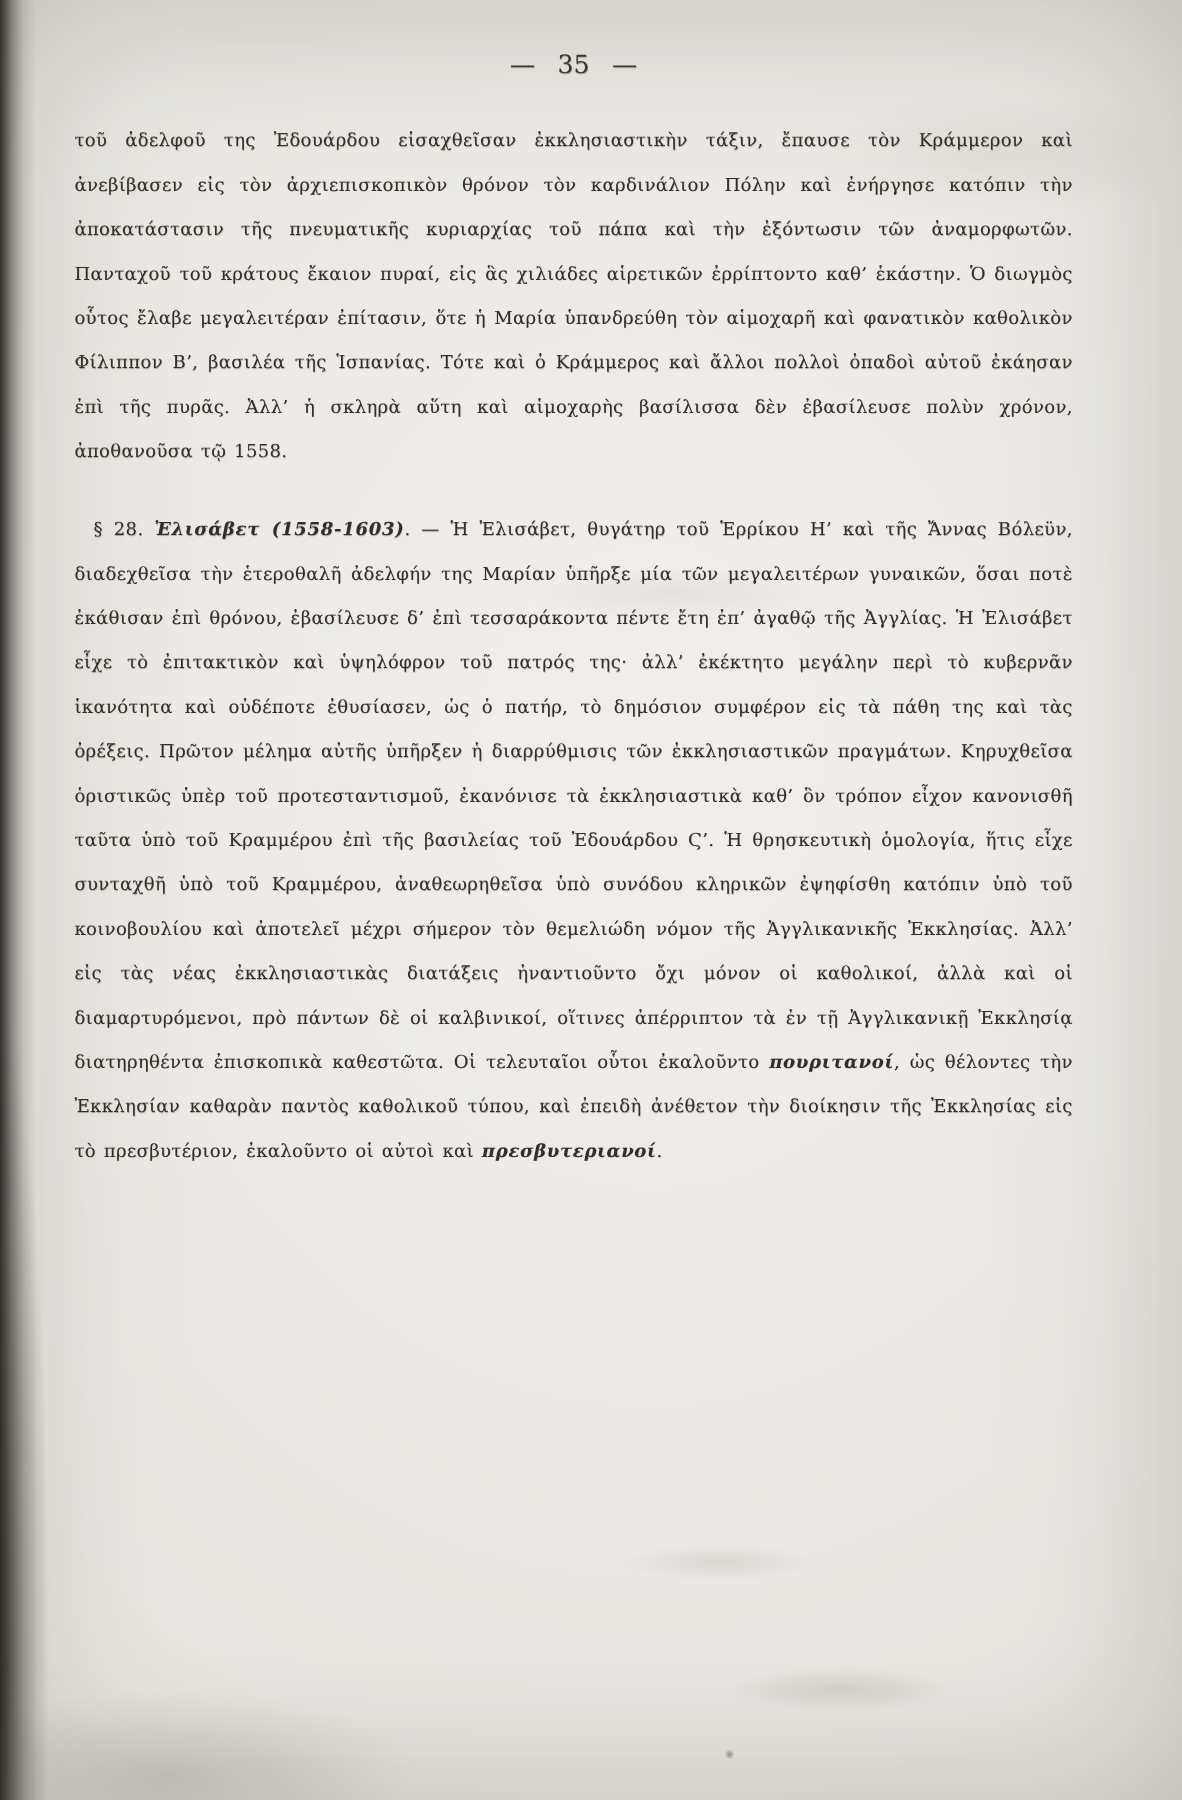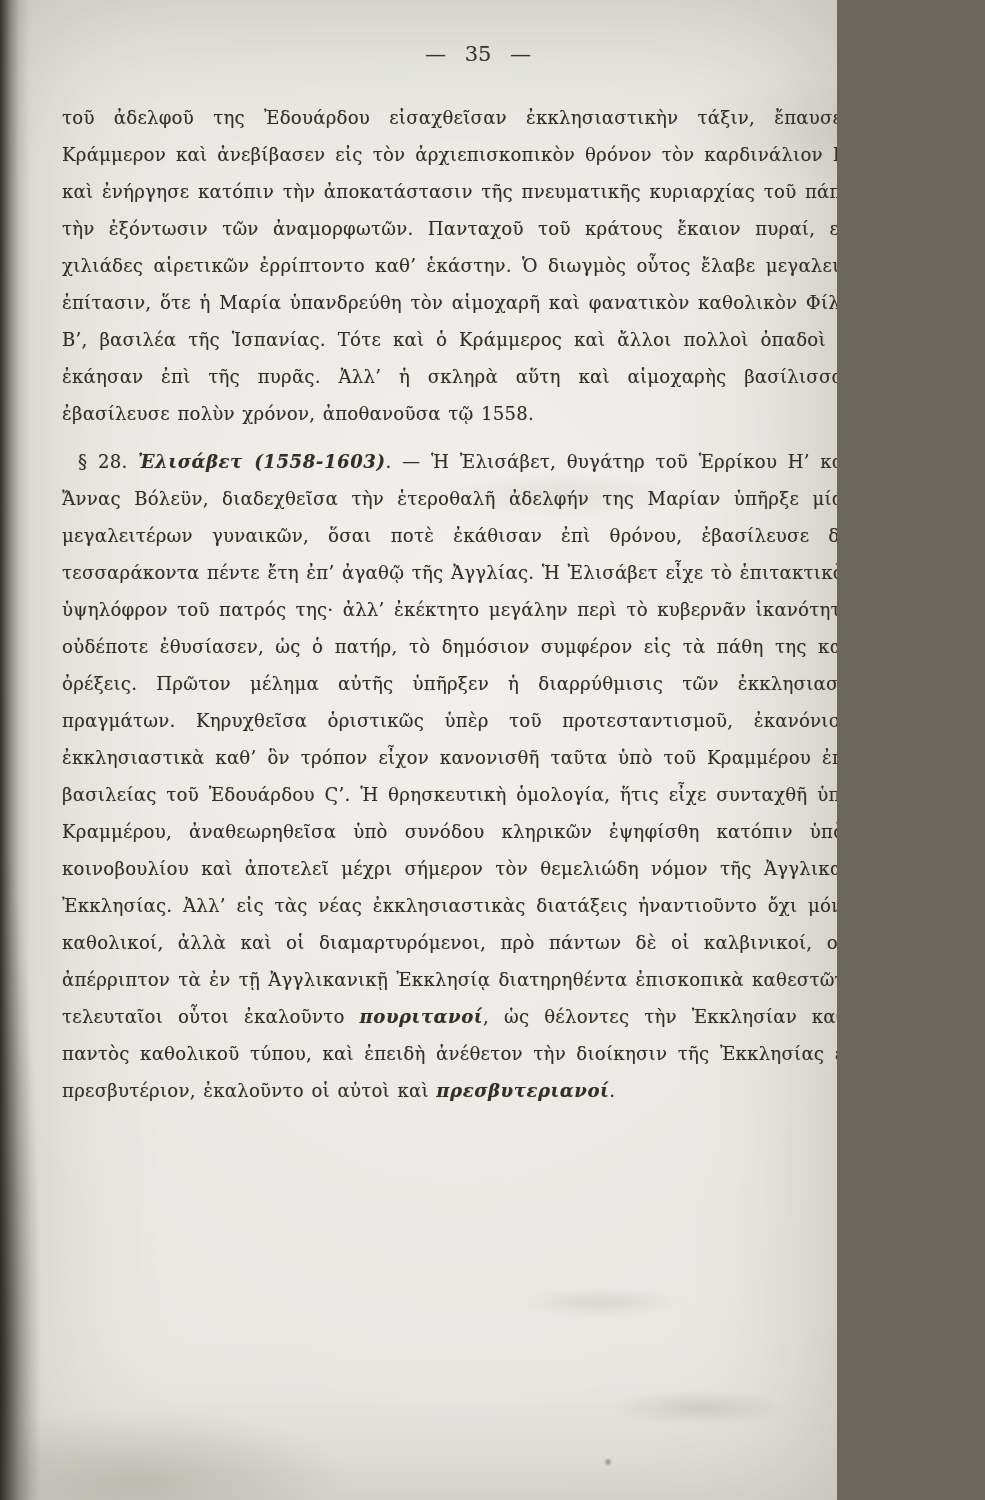--- a/index.html
+++ b/index.html
@@ -3,21 +3,21 @@
   <meta charset="utf-8">
   <style>
     * { margin: 0; padding: 0; box-sizing: border-box; }
     html, body {
       width: 985px; height: 1500px;
       background: #6b675f;
       font-family: "DejaVu Serif", "Liberation Serif", serif;
     }
     .page {
       position: relative;
-      width: 837px; height: 1500px;
+      width: 985px; height: 1500px;
       overflow: hidden;
       color: #332f28;
       background:
         radial-gradient(ellipse 120% 95% at 55% 42%, rgba(255,255,255,0.38), rgba(255,255,255,0) 65%),
         #e8e6e1;
       box-shadow: inset 0 0 150px rgba(95,88,75,0.30);
       text-decoration: underline;
     }
     .binding-shadow {
       position: absolute; left: 0; top: 0; bottom: 0; width: 30px;
@@ -45,29 +45,29 @@
     .page-number {
       position: absolute; top: 42px; left: 62px; width: 832px;
       text-align: center;
       font-size: 21px;
       word-spacing: 12px;
       color: #3a362e;
       text-shadow: 0.3px 0.3px 0.6px rgba(51,47,40,0.35);
     }
     .text-block {
       position: absolute; left: 62px; top: 99px; width: 832px;
-      font-size: 18px;
+      font-size: 15px;
       line-height: 37px;
       text-align: justify;
       letter-spacing: 0.3px;
       word-spacing: 1.5px;
       text-shadow: 0.3px 0.3px 0.7px rgba(51,47,40,0.35);
     }
     .para { text-align: justify; }
-    .para + .para { margin-top: 11px; }
+    .para + .para { margin-top: 28px; }
     .para-s28 { text-indent: 16px; }
     .para-last { text-indent: 26px; }
     .emph {
       font-style: italic;
       font-weight: bold;
       letter-spacing: 0.6px;
     }
   </style>
 </head>
 <body>

